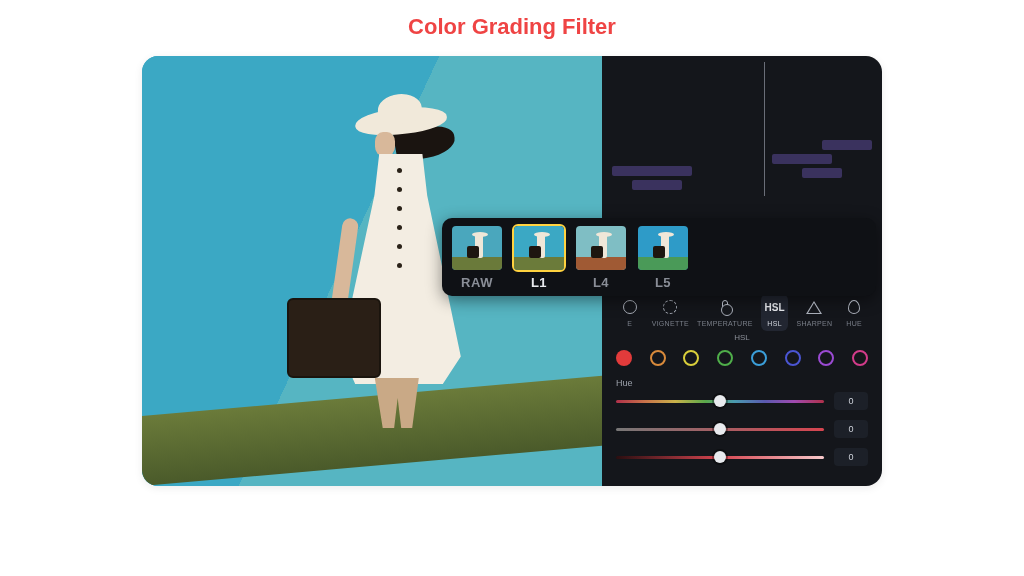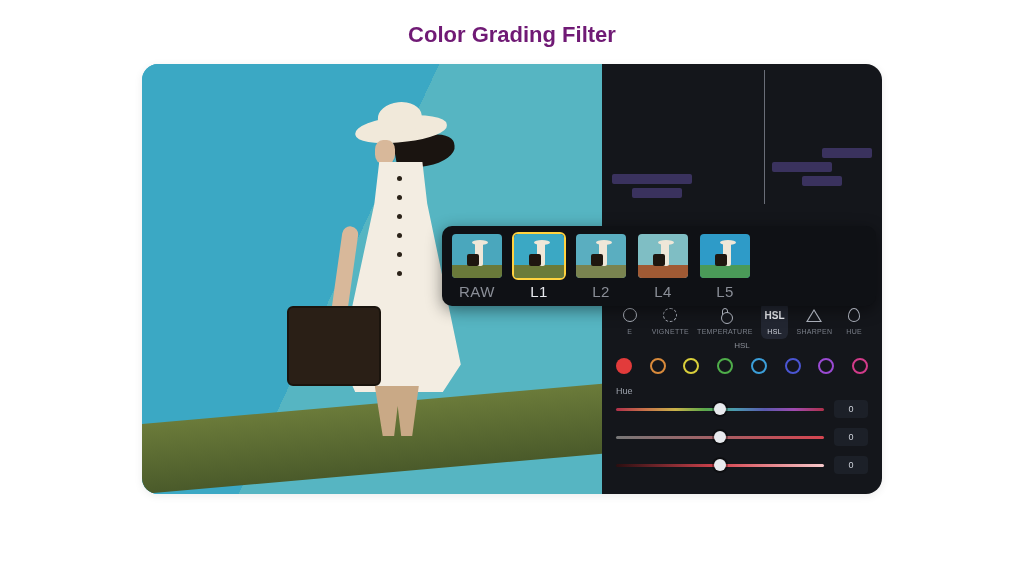--- a/index.html
+++ b/index.html
@@ -7,22 +7,22 @@
     font-family: -apple-system, BlinkMacSystemFont, "Segoe UI", Helvetica, Arial, sans-serif;
     background: #ffffff;
     width: 1024px;
     height: 576px;
     overflow: hidden;
   }
   .page-title {
     text-align: center;
     font-size: 22px;
     font-weight: 700;
-    color: #701a75;
-    padding: 22px 0 16px;
+    color: #ef4444;
+    padding: 14px 0 16px;
   }
   .editor-frame {
     width: 740px;
     height: 430px;
     margin: 0 auto;
     border-radius: 16px;
     overflow: hidden;
     position: relative;
     display: flex;
     box-shadow: 0 2px 8px rgba(0,0,0,0.08);
@@ -191,23 +191,24 @@
   .preset-thumb .t-hat {
     position:absolute; left:40%; top:14%;
     width:16px; height:5px; background:#efe7d8; border-radius:50%;
   }
   .preset-thumb .t-case {
     position:absolute; left:30%; top:46%;
     width:12px; height:12px; background:#1e160f; border-radius:2px;
   }
   .preset.selected .preset-thumb { outline: 2px solid #ffd23f; outline-offset: 0; }
   .preset-label {
-    font-size: 15px;
+    font-size: 13px;
     color: #8a8e97;
     letter-spacing: 0.5px;
+    font-weight: bold;
   }
   .preset.selected .preset-label { color: #e8eaee; }
 
   
   .adjust-section {
     margin-top: 92px;
     padding: 0 14px 10px;
   }
   .tab-row {
     display: flex;
@@ -382,30 +383,20 @@
             <div class="t-sky" style="background:#3ba8c4"></div>
             <div class="t-grass" style="background:#6b7b3a"></div>
             <div class="t-hat"></div>
             <div class="t-fig"></div>
             <div class="t-case"></div>
           </div>
           <div class="preset-label">L1</div>
         </div>
         <div class="preset">
           <div class="preset-thumb">
-            <div class="t-sky" style="background:#5aaec0"></div>
-            <div class="t-grass" style="background:#7a8450"></div>
-            <div class="t-hat"></div>
-            <div class="t-fig"></div>
-            <div class="t-case"></div>
-          </div>
-          <div class="preset-label">L2</div>
-        </div>
-        <div class="preset">
-          <div class="preset-thumb">
             <div class="t-sky" style="background:#7fbec4"></div>
             <div class="t-grass" style="background:#a05a34"></div>
             <div class="t-hat"></div>
             <div class="t-fig"></div>
             <div class="t-case"></div>
           </div>
           <div class="preset-label">L4</div>
         </div>
         <div class="preset">
           <div class="preset-thumb">

